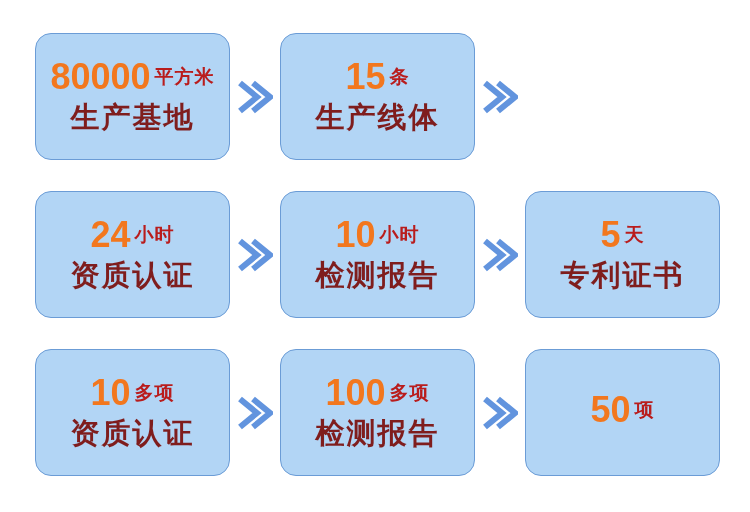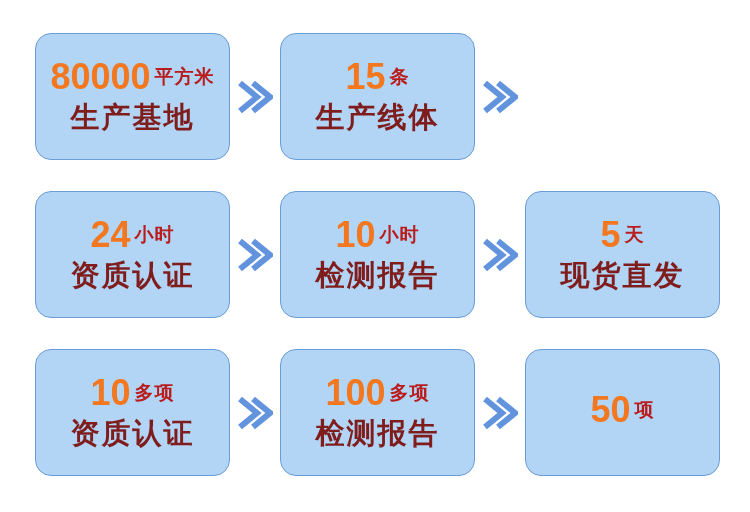--- a/index.html
+++ b/index.html
@@ -131,21 +131,21 @@
       <svg width="36" height="34" viewBox="0 0 36 34" aria-hidden="true">
         <path d="M3 3 L20 17 L3 31" fill="none" stroke="#6294de" stroke-width="6" stroke-linecap="butt" stroke-linejoin="miter"></path>
         <path d="M16 3 L33 17 L16 31" fill="none" stroke="#6294de" stroke-width="6" stroke-linecap="butt" stroke-linejoin="miter"></path>
       </svg>
     </div>
     <div class="card">
       <div class="num-line">
         <span class="num">5</span>
         <span class="unit">天</span>
       </div>
-      <div class="label">现货直发</div>
+      <div class="label">专利证书</div>
     </div>
   </div>
 
   <div class="row">
     <div class="card">
       <div class="num-line">
         <span class="num">10</span>
         <span class="unit">多项</span>
       </div>
       <div class="label">资质认证</div>

